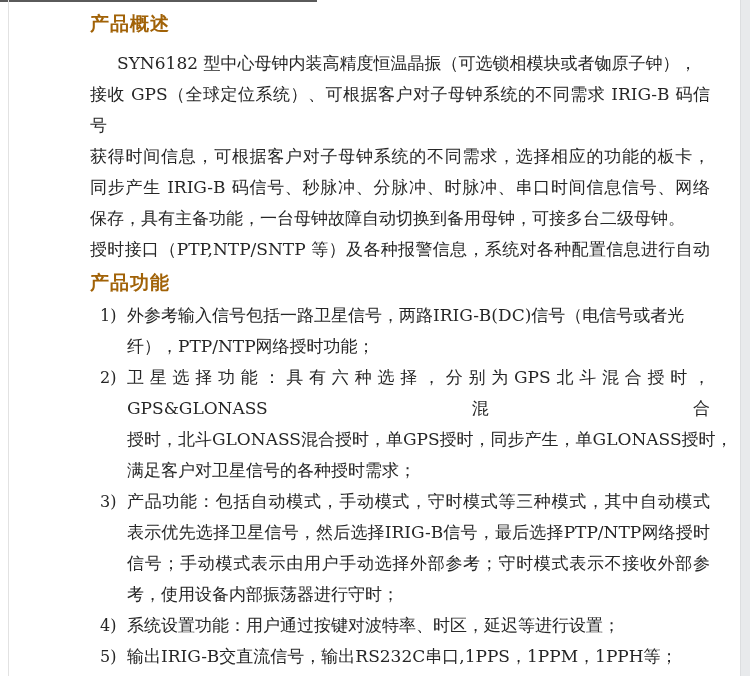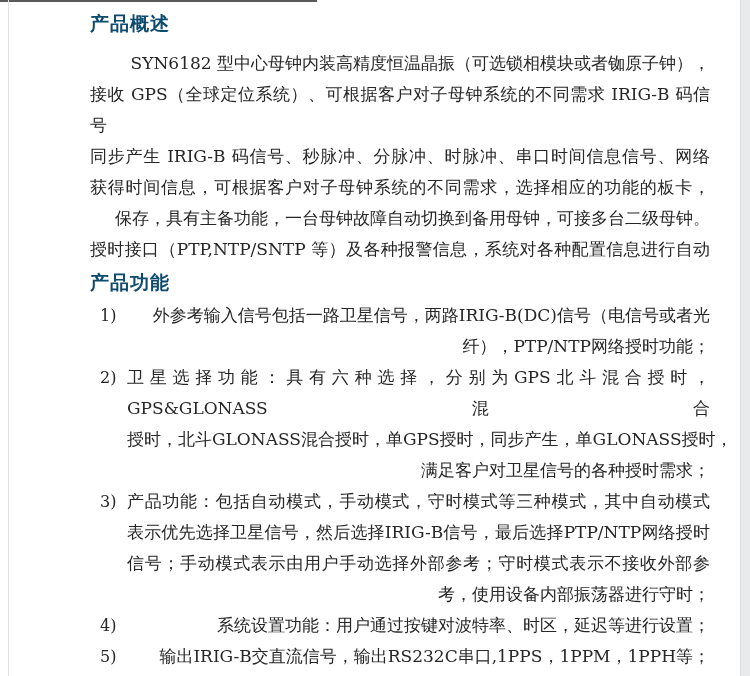--- a/index.html
+++ b/index.html
@@ -17,27 +17,27 @@
   }
   .right-gutter{
     position:absolute;top:0;right:0;width:10px;height:676px;background:#e8eaec;
     border-left:1px solid #dcdee0;box-sizing:border-box;
   }
   .content{
     position:absolute;left:90px;top:0;width:620px;
     font-size:17px;
   }
   .h{
-    margin:0;font-size:19px;line-height:24px;font-weight:bold;color:#0c4a6e;
+    margin:0;font-size:19px;line-height:24px;font-weight:bold;color:#a16207;
     letter-spacing:1px;
   }
   .h.first{padding-top:11px;}
   .h.second{padding-top:5px;}
   .para{margin:13px 0 0 0;}
-  .line{line-height:31px;white-space:nowrap;text-align:right;}
+  .line{line-height:31px;white-space:nowrap;}
   .line.j{
     white-space:normal;
     text-align:justify;
     text-align-last:justify;
     text-justify:inter-character;
   }
   .line.ind{text-indent:27px;}
   .list{margin-top:6px;}
   .item{position:relative;padding-left:37px;}
   .item .num{
@@ -53,22 +53,22 @@
   <div class="left-rule"></div>
   <div class="right-gutter"></div>
 
   <div class="content">
 
     <h1 class="h first">产品概述</h1>
 
     <div class="para">
       <div class="line ind">SYN6182 型中心母钟内装高精度恒温晶振（可选锁相模块或者铷原子钟），</div>
       <div class="line j">接收 GPS（全球定位系统）、可根据客户对子母钟系统的不同需求 IRIG-B 码信号</div>
+      <div class="line j">获得时间信息，可根据客户对子母钟系统的不同需求，选择相应的功能的板卡，</div>
       <div class="line j">同步产生 IRIG-B 码信号、秒脉冲、分脉冲、时脉冲、串口时间信息信号、网络</div>
-      <div class="line j">获得时间信息，可根据客户对子母钟系统的不同需求，选择相应的功能的板卡，</div>
       <div class="line">保存，具有主备功能，一台母钟故障自动切换到备用母钟，可接多台二级母钟。</div>
       <div class="line j">授时接口（PTP,NTP/SNTP 等）及各种报警信息，系统对各种配置信息进行自动</div>
     </div>
 
     <h1 class="h second">产品功能</h1>
 
     <div class="list">
 
       <div class="item">
         <span class="num">1)</span>

